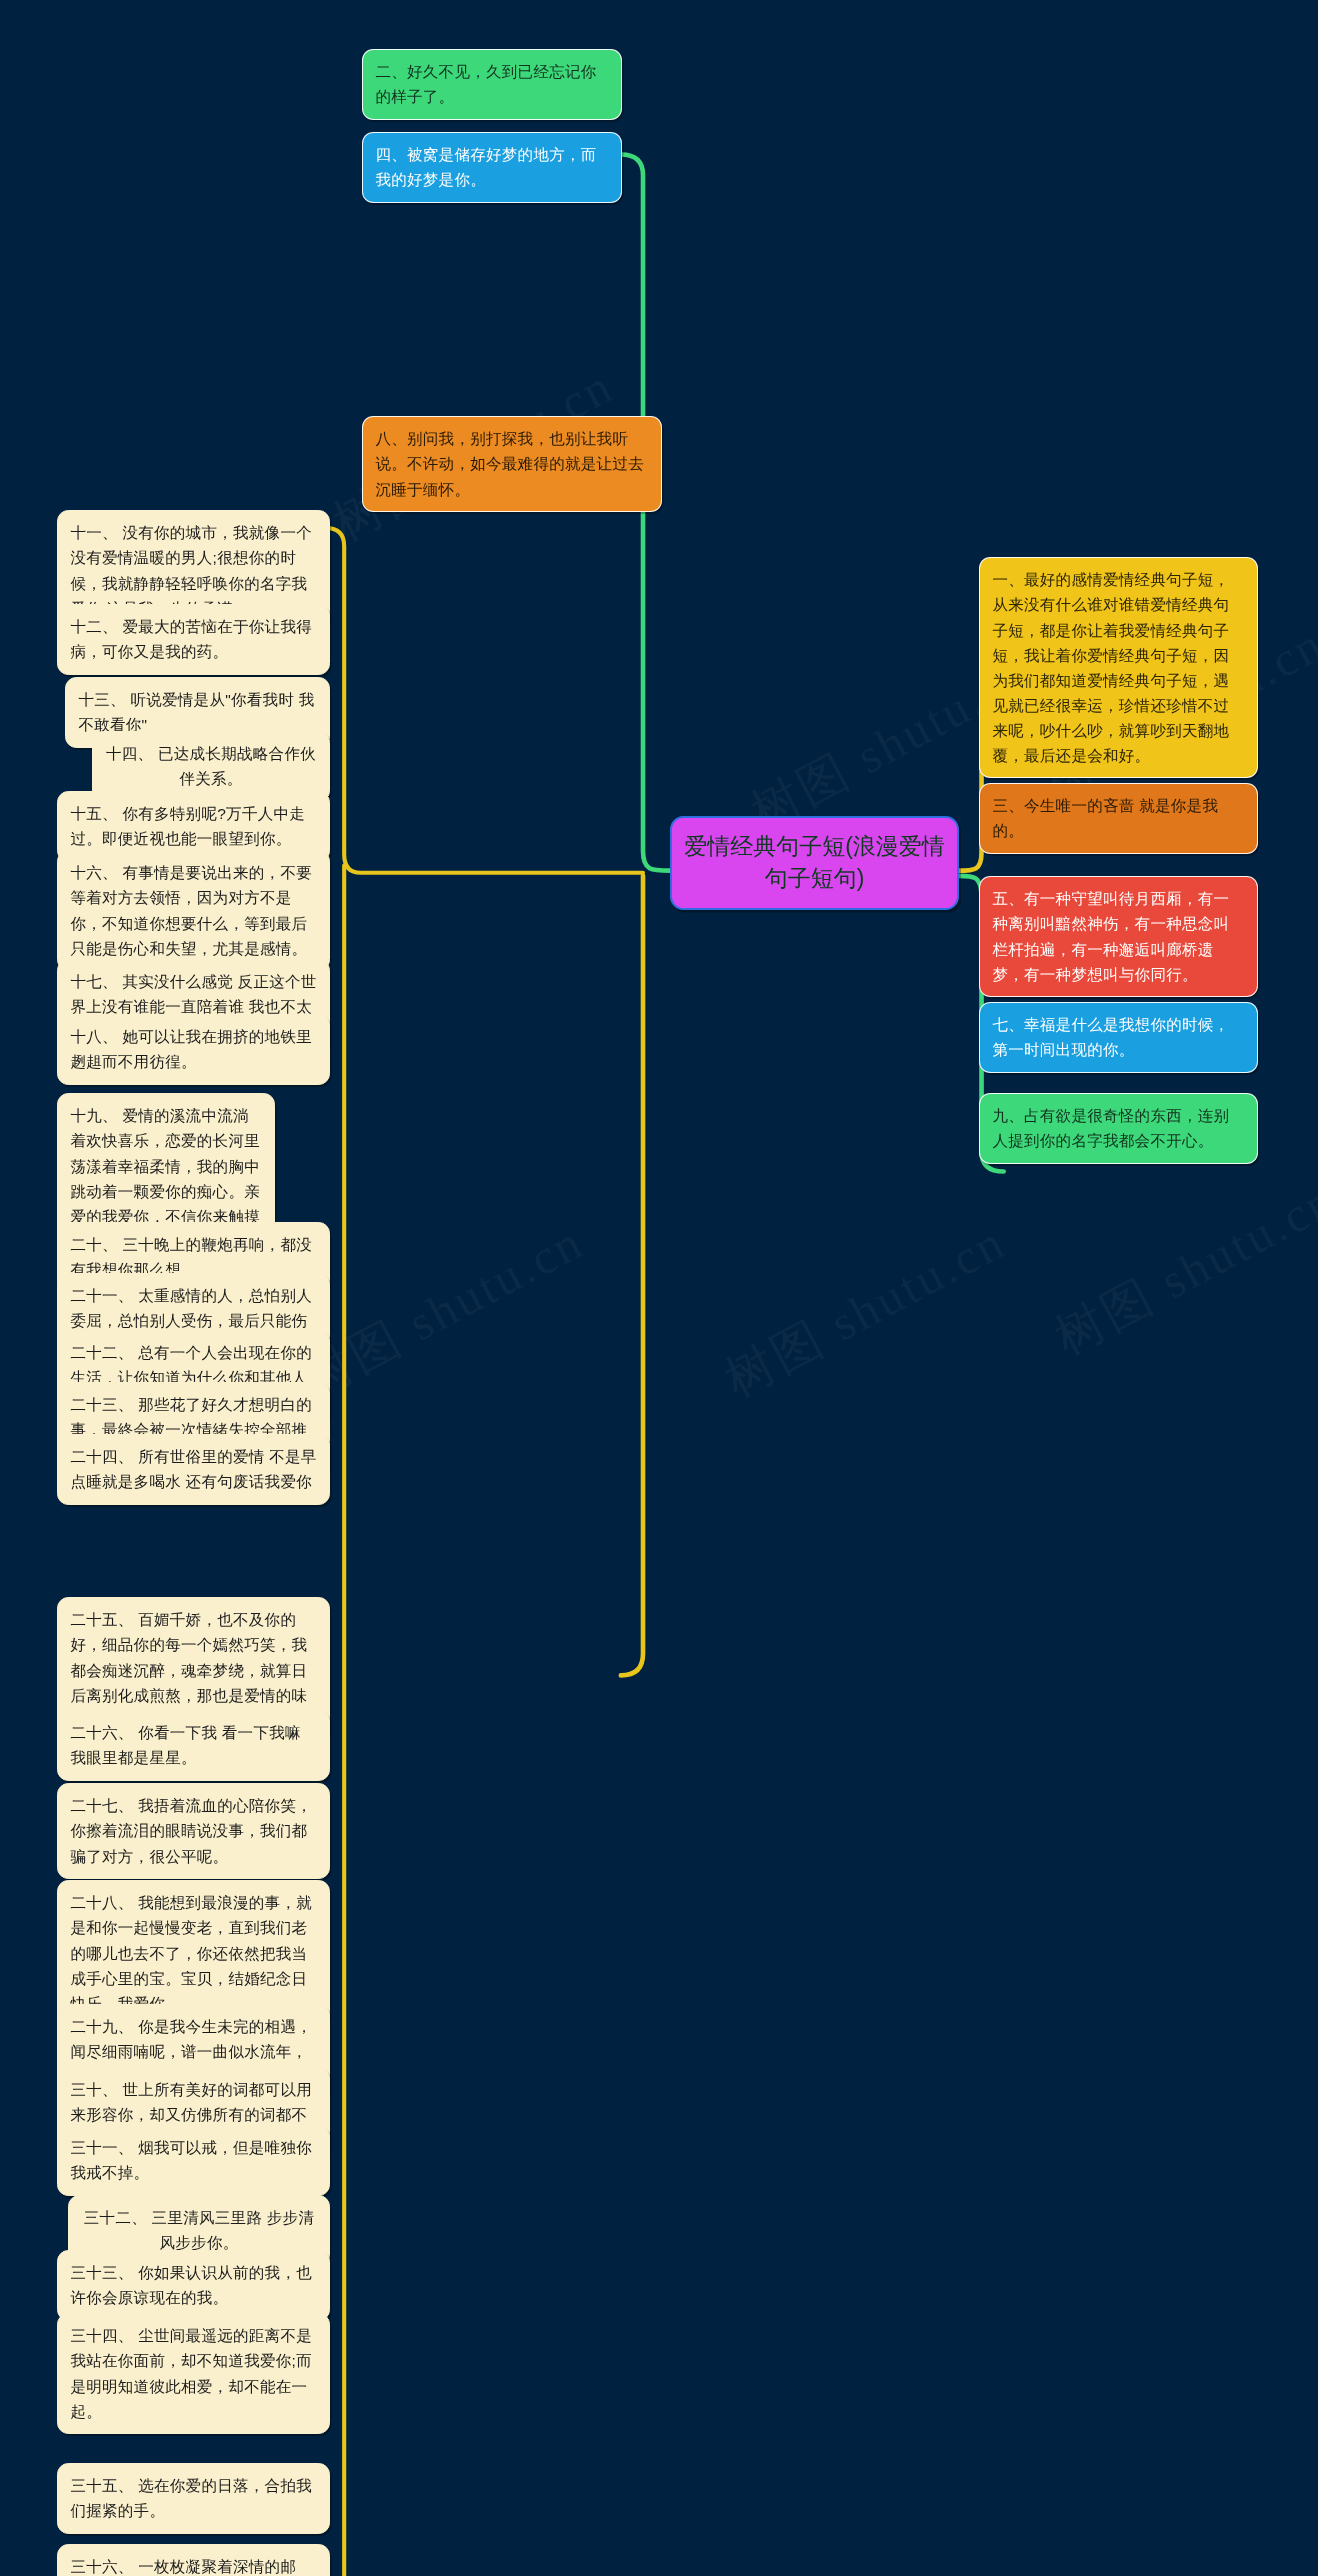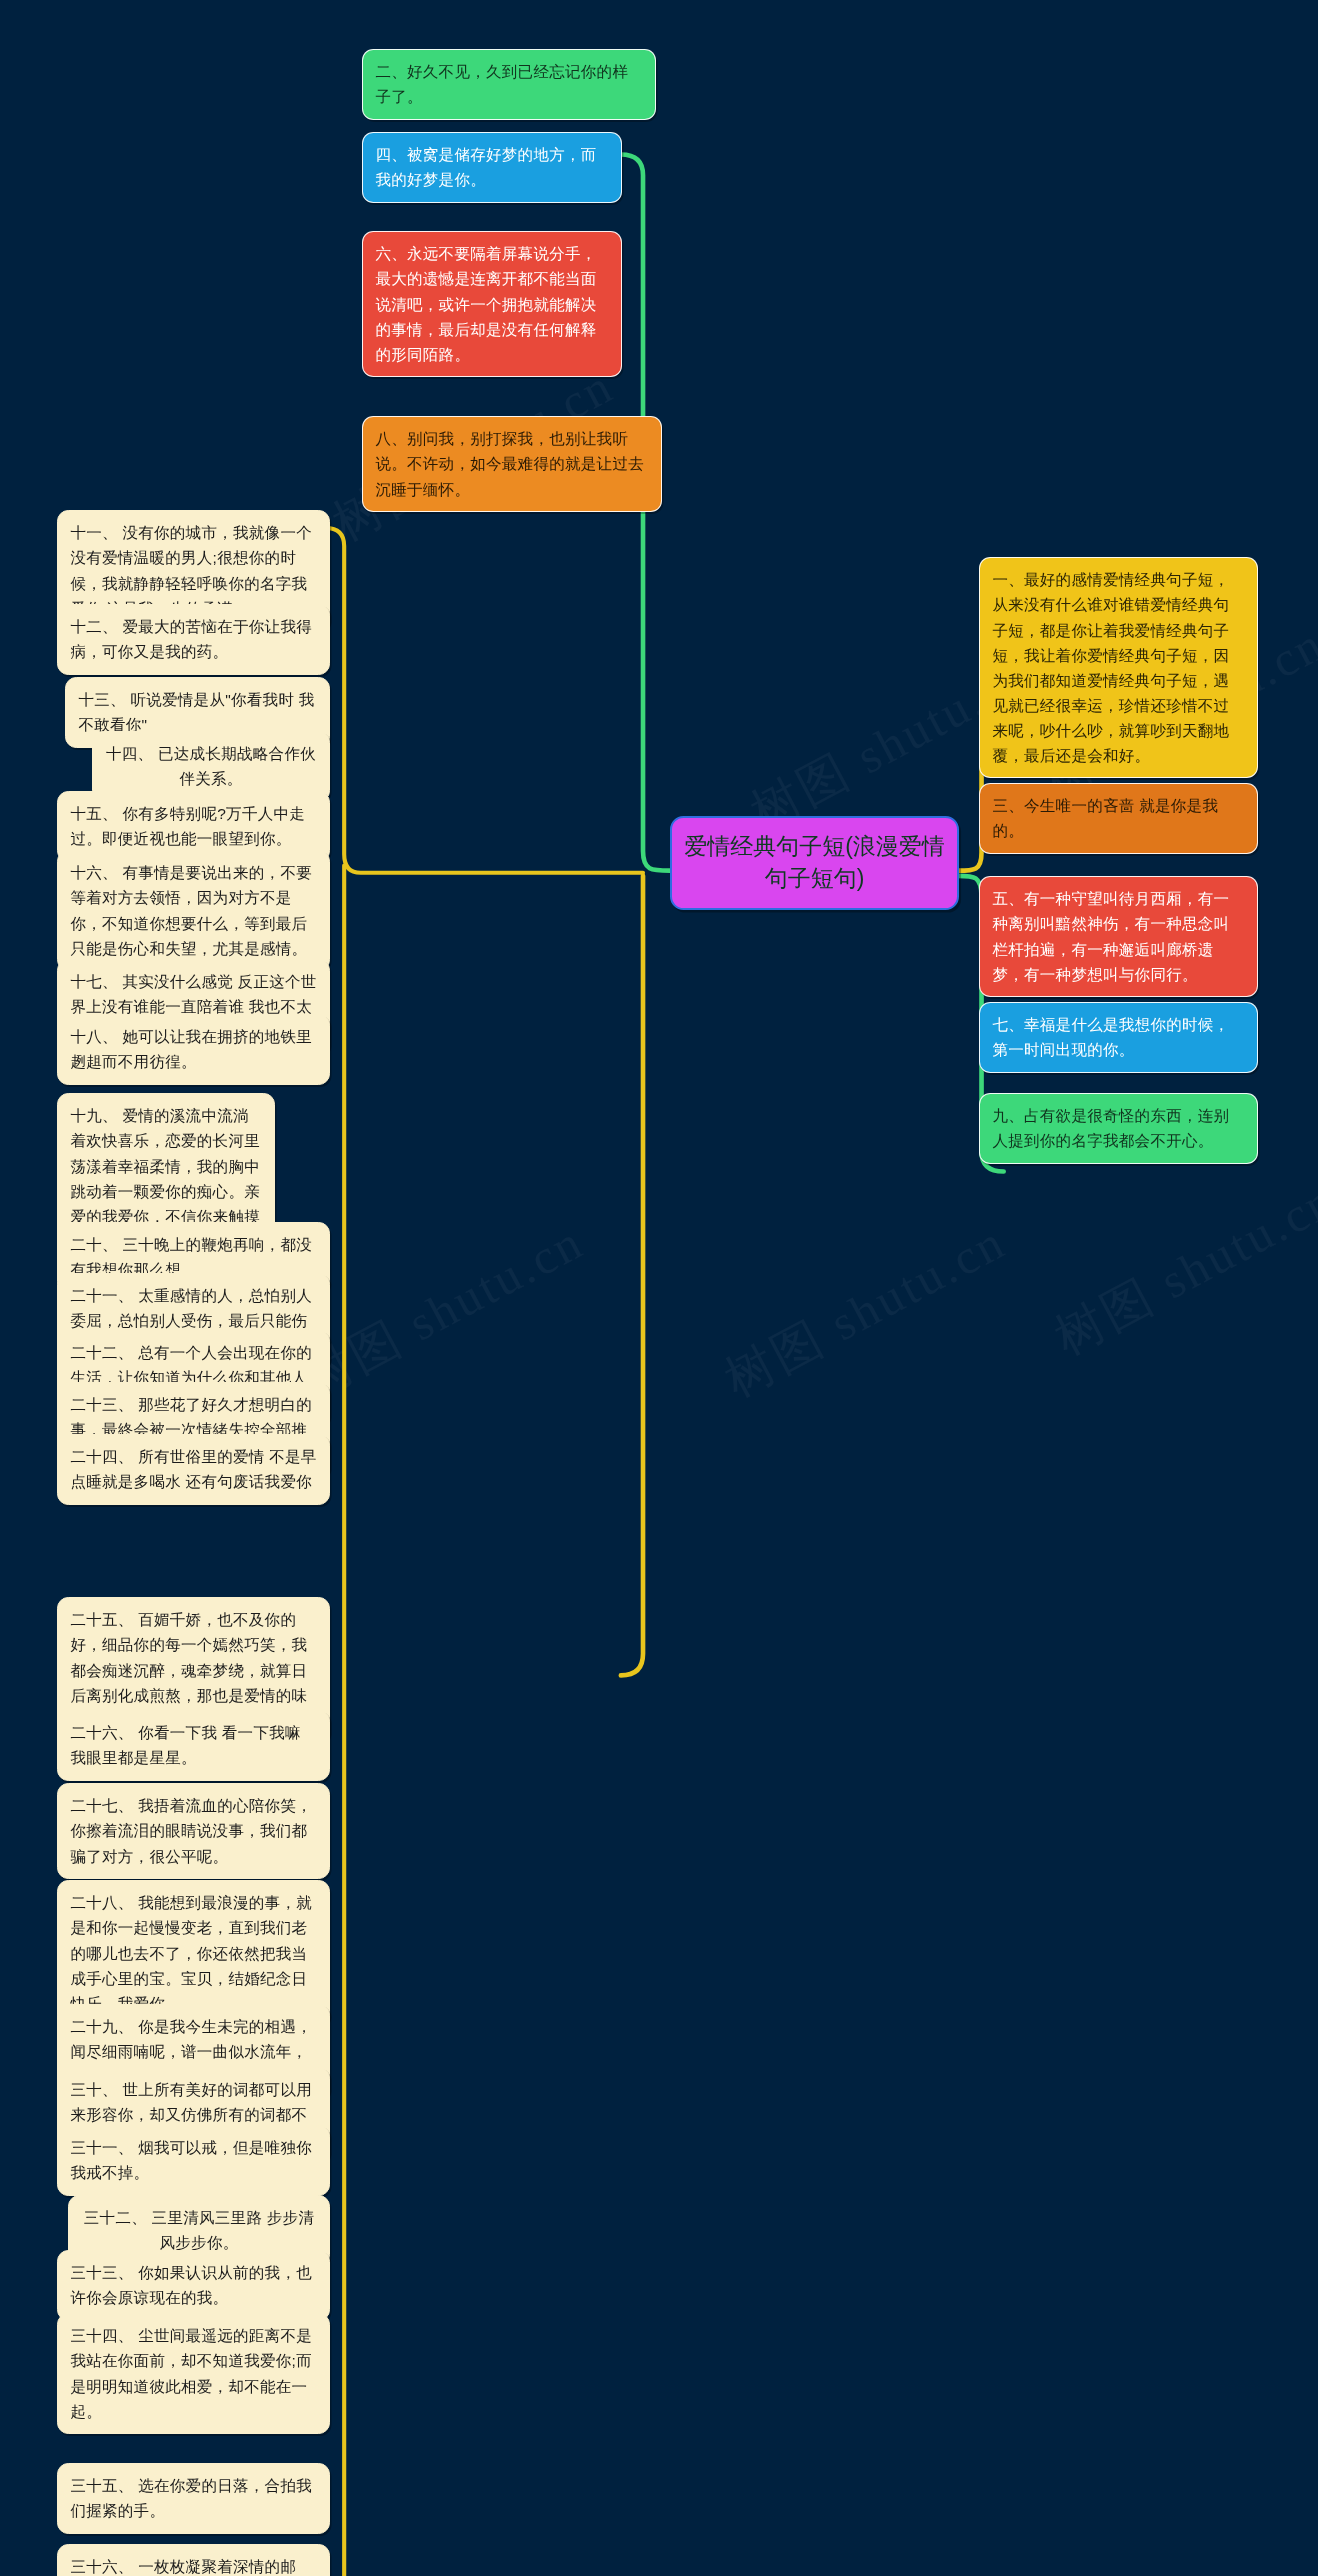--- a/index.html
+++ b/index.html
@@ -95,23 +95,22 @@
     <path d="M1860,1690 C1890,1690 1905,1690 1905,1655 L1905,1140 C1905,1112 1920,1100 1948,1100" fill="none" stroke="#e8c51d" stroke-width="9" stroke-linecap="round"></path>
 
     <path d="M1860,1700 C1890,1700 1905,1700 1905,1740 L1905,2235 C1905,2262 1920,2274 1948,2274" fill="none" stroke="#3dd87a" stroke-width="9" stroke-linecap="round"></path>
 
     <path d="M1248,1694 L700,1694 C678,1694 668,1682 668,1658 L668,1060 C668,1036 655,1025 632,1025" fill="none" stroke="#e8c51d" stroke-width="8" stroke-linecap="round"></path>
     <path d="M668,1680 L668,5300 C668,5322 655,5334 632,5334" fill="none" stroke="#e8c51d" stroke-width="8" stroke-linecap="round"></path>
   </svg>
 
   <div id="root-node">爱情经典句子短(浪漫爱情句子短句)</div>
 
-  <div class="node c-green" style="left:362px;top:49px;width:294px;">二、好久不见，久到已经忘记你的样子了。</div>
+  <div class="node c-green" style="left:362px;top:49px;width:260px;">二、好久不见，久到已经忘记你的样子了。</div>
   <div class="node c-blue" style="left:362px;top:132px;width:260px;">四、被窝是储存好梦的地方，而我的好梦是你。</div>
-  <div class="node c-red" style="left:362px;top:231px;width:260px;">六、永远不要隔着屏幕说分手，最大的遗憾是连离开都不能当面说清吧，或许一个拥抱就能解决的事情，最后却是没有任何解释的形同陌路。</div>
   <div class="node c-orange" style="left:362px;top:416px;width:300px;">八、别问我，别打探我，也别让我听说。不许动，如今最难得的就是让过去沉睡于缅怀。</div>
 
   <div class="node c-yellow" style="left:979px;top:557px;width:279px;">一、最好的感情爱情经典句子短，从来没有什么谁对谁错爱情经典句子短，都是你让着我爱情经典句子短，我让着你爱情经典句子短，因为我们都知道爱情经典句子短，遇见就已经很幸运，珍惜还珍惜不过来呢，吵什么吵，就算吵到天翻地覆，最后还是会和好。</div>
   <div class="node c-orange2" style="left:979px;top:783px;width:279px;">三、今生唯一的吝啬 就是你是我的。</div>
   <div class="node c-red" style="left:979px;top:876px;width:279px;">五、有一种守望叫待月西厢，有一种离别叫黯然神伤，有一种思念叫栏杆拍遍，有一种邂逅叫廊桥遗梦，有一种梦想叫与你同行。</div>
   <div class="node c-blue" style="left:979px;top:1002px;width:279px;">七、幸福是什么是我想你的时候，第一时间出现的你。</div>
   <div class="node c-green" style="left:979px;top:1093px;width:279px;">九、占有欲是很奇怪的东西，连别人提到你的名字我都会不开心。</div>
 
   <div class="node c-cream" style="left:57px;top:510px;width:273px;">十一、 没有你的城市，我就像一个没有爱情温暖的男人;很想你的时候，我就静静轻轻呼唤你的名字我爱你!这是我一生的承诺!</div>
   <div class="node c-cream" style="left:57px;top:604px;width:273px;">十二、 爱最大的苦恼在于你让我得病，可你又是我的药。</div>

